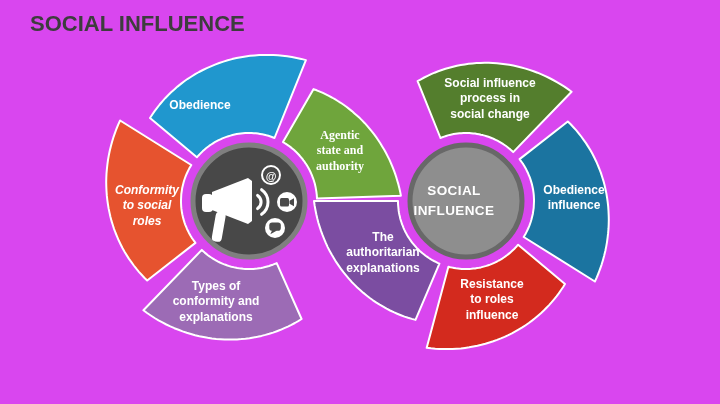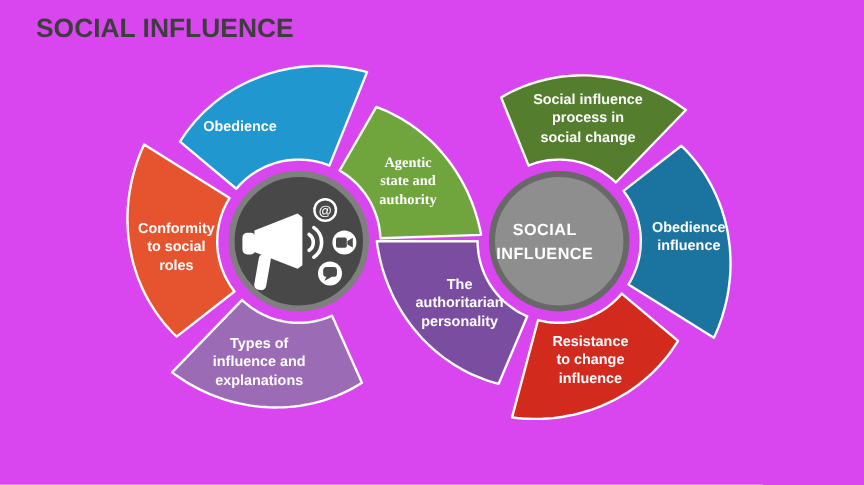--- a/index.html
+++ b/index.html
@@ -73,33 +73,33 @@
     </g>
   </svg>
 
   <div id="labels">
       <div class="blade-label" style="left: 490px; top: 99px;">Social influence
 process in
 social change</div>
       <div class="blade-label" style="left: 574px; top: 198px;">Obedience
 influence</div>
       <div class="blade-label" style="left: 492px; top: 300px;">Resistance
-to change
+to roles
 influence</div>
       <div class="blade-label" style="left: 383px; top: 253px;">The
 authoritarian
-personality</div>
-      <div class="blade-label" style="left: 147px; top: 206px;">Conformity
+explanations</div>
+      <div class="blade-label" style="left: 147px; top: 206px; font-style: italic;">Conformity
 to social
 roles</div>
       <div class="blade-label" style="left: 200px; top: 106px;">Obedience</div>
       <div class="blade-label" style="left: 340px; top: 151px; font-family: Liberation Serif, serif;">Agentic
 state and
 authority</div>
       <div class="blade-label" style="left: 216px; top: 302px;">Types of
-influence and
+conformity and
 explanations</div>
     </div>
 
   <div class="hub-label" style="left:454px;top:201px;">SOCIAL
 INFLUENCE</div>
 
 </div>
 
 </body></html>

